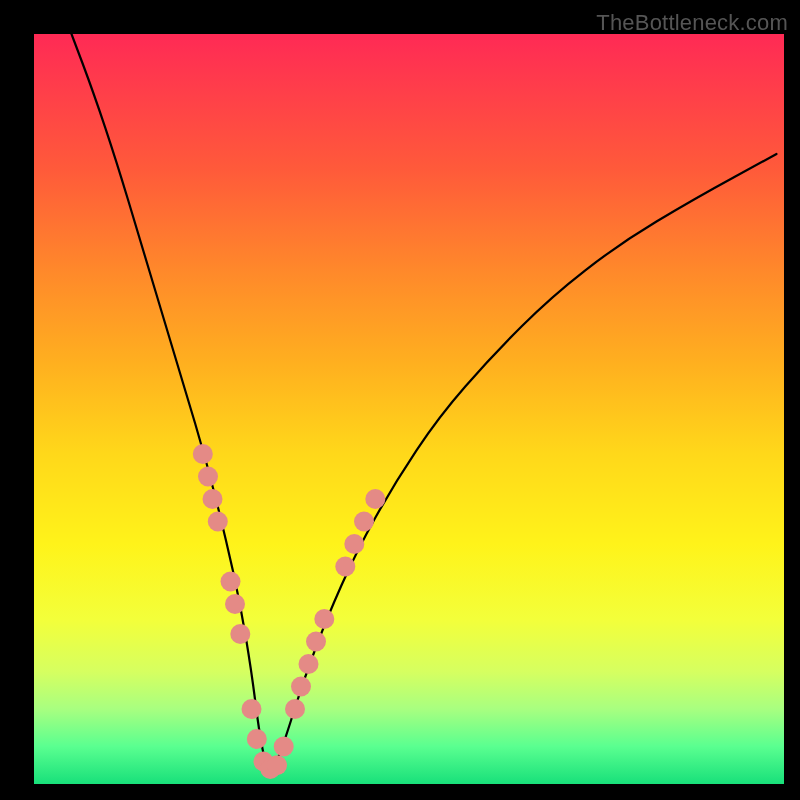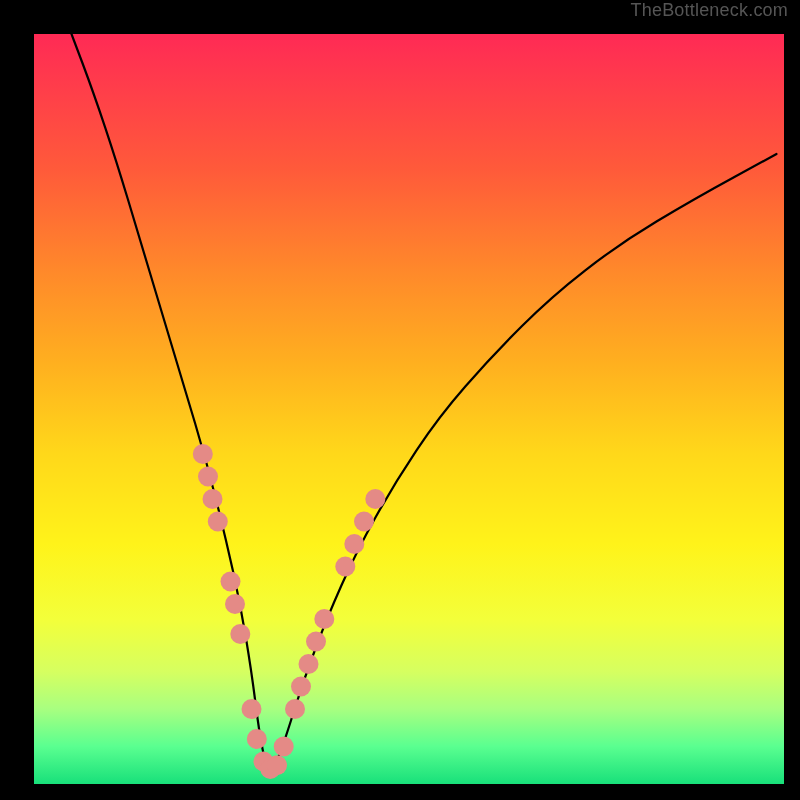--- a/index.html
+++ b/index.html
@@ -32,24 +32,24 @@
       #fff31a 68%,
       #f3ff3a 78%,
       #d6ff60 85%,
       #a8ff80 90%,
       #5aff90 95%,
       #18e07a 100%);
     overflow: hidden;
   }
   .watermark {
     position: absolute;
-    top: 0;
+    top: 10px;
     right: 12px;
     color: #555;
-    font-size: 18px;
+    font-size: 22px;
     font-weight: 500;
     letter-spacing: 0.2px;
     font-family: Arial, sans-serif;
     z-index: 10;
   }
   svg.curve {
     position: absolute;
     left: 0; top: 0;
     width: 750px;
     height: 750px;

